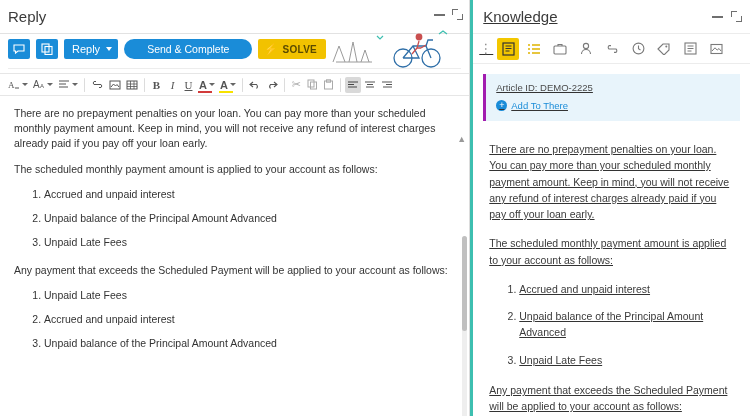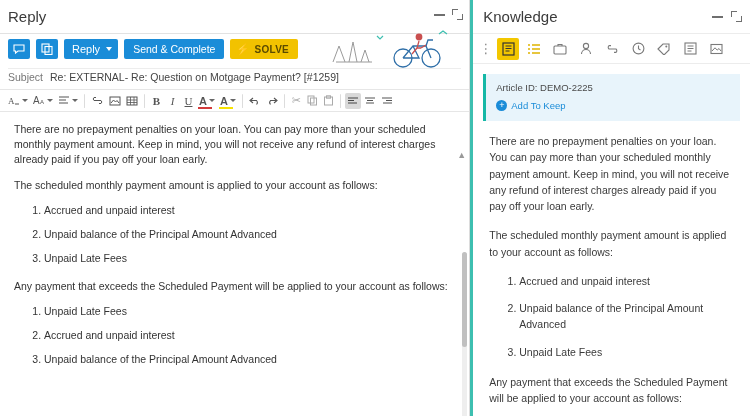--- a/index.html
+++ b/index.html
@@ -63,22 +63,22 @@
     font-size: 11px; cursor: pointer;
   }
   .reply-btn .caret {
     width: 0; height: 0; margin-left: 6px;
     border-left: 3.5px solid transparent;
     border-right: 3.5px solid transparent;
     border-top: 4px solid #fff;
   }
   .send-btn {
     height: 20px; background: #1a8cd8; color: #fff;
-    border-radius: 2px; display: flex; align-items: center;
-    padding: 0 9px; font-size: 10.5px; cursor: pointer;
+    border-radius: 10px; display: flex; align-items: center;
+    padding: 0 23px; font-size: 10.5px; cursor: pointer;
   }
   .solve-btn {
     height: 20px; background: #f2c200; color: #5a4a00;
     border-radius: 2px; display: flex; align-items: center;
     padding: 0 9px 0 6px; font-size: 10px; font-weight: bold; cursor: pointer;
     letter-spacing: .3px;
   }
   .solve-btn .bolt { margin-right: 4px; font-size: 11px; color: #fff; }
 
   .bike-art {
@@ -144,20 +144,21 @@
     position: absolute; right: 3px; top: 60px; font-size: 9px; color: #999;
   }
 
   
   .kb-pane {
     width: 302px; height: 416px;
     background: #ffffff;
     border-left: 3px solid #3dbfb0;
     display: flex; flex-direction: column;
     position: relative;
+    text-decoration: underline;
   }
   .kb-header {
     height: 34px; display: flex; align-items: center; padding: 0 10px;
     border-bottom: 1px solid #ececec;
     position: relative;
   }
   .kb-title { font-size: 15px; color: #3b3b3b; }
 
   .kb-toolbar {
     display: flex; align-items: center; gap: 4px;
@@ -166,23 +167,23 @@
   }
   .kb-tool {
     width: 22px; height: 22px;
     display: flex; align-items: center; justify-content: center;
     border-radius: 2px; cursor: pointer; color: #7a7a7a;
   }
   .kb-tool.selected { background: #f3c700; color: #333; }
   .kb-tool.dots { width: 14px; color: #8a8a8a; font-size: 13px; letter-spacing: 1px;}
 
   .kb-card {
-    margin: 10px 10px 0 10px;
+    margin: 10px 10px 8px 10px;
     background: #e8f4fb;
-    border-left: 3px solid #14b8a6;
+    border-left: 3px solid #a21caf;
     padding: 8px 4px 10px 10px;
     position: relative;
   }
   .kb-artid { font-size: 9.5px; color: #4a4a4a; margin-bottom: 3px; }
   .kb-qtitle {
     font-size: 11.5px; color: #1a6fa3; font-weight: bold; line-height: 1.35;
   }
   .kb-add {
     margin-top: 7px; font-size: 9.5px; color: #1a8cd8; display: flex; align-items: center; gap: 4px;
     cursor: pointer;
@@ -263,24 +264,20 @@
             <path d="M86 20 L81 26 M90 20 L95 17"></path>
         </g>
         <g stroke="#3dbfb0" stroke-width="1.2" fill="none">
           <path d="M108 6 l4 -3 l4 3"></path>
             <path d="M46 8 l3 3 l3 -3"></path>
         </g>
       </svg>
     </div>
 
     <div class="field-sep"></div>
-    <div class="field-row">
-      <span class="field-label">Subject</span>
-      <span class="field-value">Re:  EXTERNAL- Re: Question on Motgage Payment? [#1259]</span>
-    </div>
 
     <div class="fmt-bar">
       <span class="fmt">
         <svg width="12" height="11" viewBox="0 0 12 11">
             <text x="0" y="9" font-size="9" fill="#555" font-family="Liberation Serif, serif">A</text>
             <path d="M7 9 h4" stroke="#555" stroke-width="1"></path>
           </svg>
           <i class="mini-caret"></i>
       </span>
       <span class="fmt">
@@ -449,21 +446,21 @@
             <rect x="1" y="1.5" width="11" height="9" fill="none" stroke="#7a7a7a" stroke-width="1.1"></rect>
             <path d="M2 8l3-3.2 2.2 2.3L9 5.5l2 2.5" stroke="#7a7a7a" fill="none" stroke-width="1"></path>
           </svg>
       </span>
     </div>
 
     <div class="kb-card">
       <div class="kb-artid">Article ID: DEMO-2225</div>
       <div class="kb-add">
         <span class="plus-circ">+</span>
-        <span>Add To Keep</span>
+        <span>Add To There</span>
       </div>
     </div>
 
     <div class="kb-body">
       <p>There are no prepayment penalties on your loan. You can pay more than your scheduled monthly payment amount. Keep in mind, you will not receive any refund of interest charges already paid if you pay off your loan early.</p>
       <p>The scheduled monthly payment amount is applied to your account as follows:</p>
       <ol>
         <li>Accrued and unpaid interest</li>
         <li>Unpaid balance of the Principal Amount Advanced</li>
         <li>Unpaid Late Fees</li>

